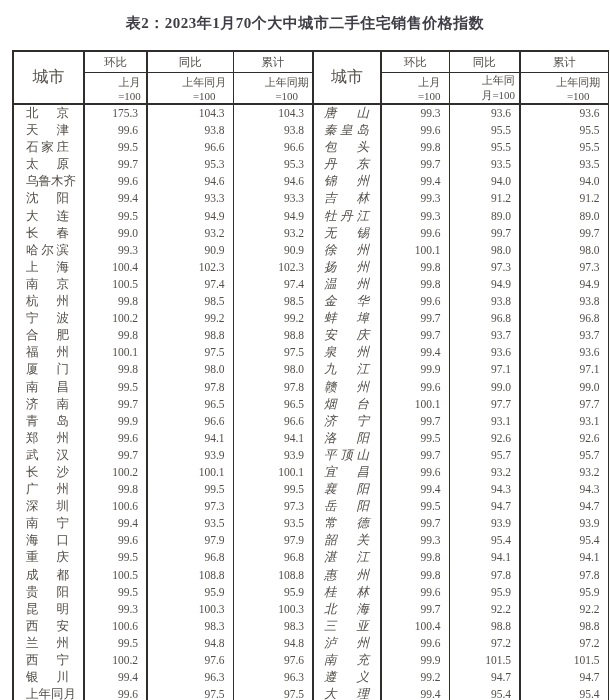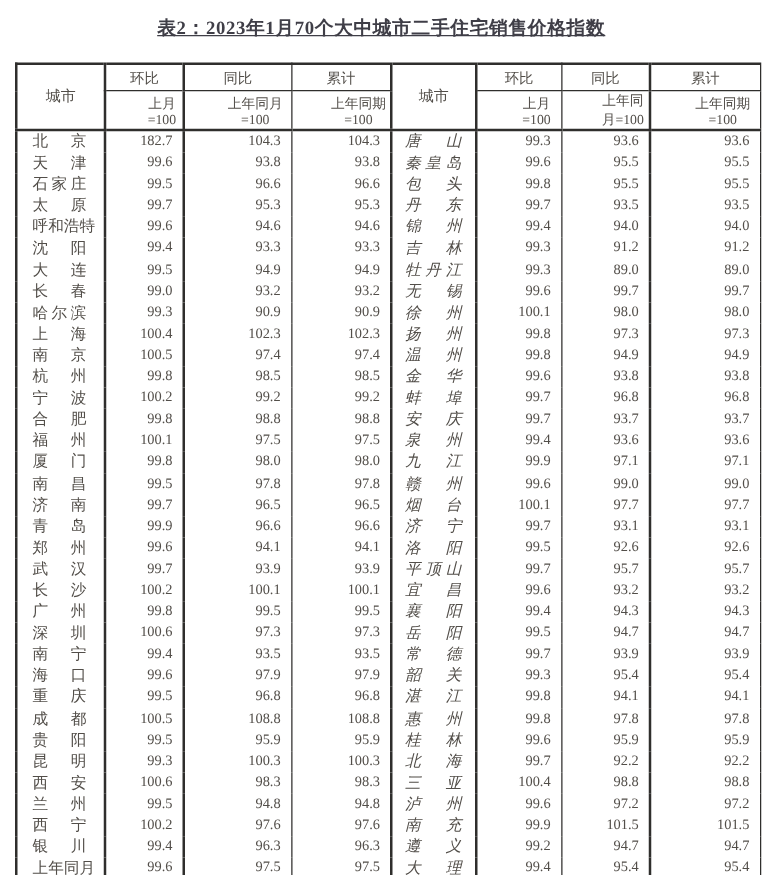--- a/index.html
+++ b/index.html
@@ -13,39 +13,38 @@
     overflow:hidden;
   }
   .title{
     margin:10px 4px 0 4px;
     text-align:center;
     font-size:15px;
     font-weight:bold;
     letter-spacing:0.5px;
     color:var(--title);
     line-height:26px;
-    text-decoration:underline;
   }
   table.price-index{
     margin:14px 0 0 12px;
     width:595px;
     table-layout:fixed;
     border-collapse:collapse;
     border-top:2.5px solid var(--border);
     border-bottom:2.5px solid var(--border);
     border-left:2px solid var(--border);
     border-right:1.5px solid var(--border);
   }
   col.w-city-l{width:71px;} col.w-mom-l{width:63px;} col.w-yoy-l{width:86px;} col.w-cum-l{width:80px;}
   col.w-city-r{width:68px;} col.w-mom-r{width:68px;} col.w-yoy-r{width:71px;} col.w-cum-r{width:88px;}
 
   th{font-weight:normal;font-size:11.5px;padding:0;text-align:center;color:var(--text);}
   th.h1{height:20px;border-bottom:1px solid var(--border);}
   th.h2{height:20px;border-bottom:2px solid var(--border);font-size:11px;padding-left:28px;}
-  th.hy{border-bottom:2px solid var(--border);font-size:12px;margin-top:12px;}
+  th.hy{border-bottom:2px solid var(--border);font-size:16px;margin-top:12px;}
 
   td{height:17.1px;line-height:17.1px;font-size:11.5px;padding:0;overflow:hidden;white-space:nowrap;}
   td.value-cell{text-align:right;padding-right:8px;}
   td.city-cell{font-size:12.5px;text-align:justify;text-align-last:justify;}
   .c-city-l.city-cell{padding:0 14px 0 12px;margin-top:13px;}
   .c-city-r.city-cell{padding:0 11px 0 10px;font-style:italic;}
 
   .c-city-l{border-right:2px solid var(--border);}
   .c-mom-l{border-right:2px solid var(--border);}
   .c-yoy-l{border-right:1px solid var(--border);}
@@ -87,21 +86,21 @@
       <th class="h2 c-yoy-l">上年同月=100</th>
       <th class="h2 c-cum-l">上年同期=100</th>
       <th class="h2 c-mom-r">上月=100</th>
       <th class="h2 c-yoy-r">上年同月=100</th>
       <th class="h2 c-cum-r">上年同期=100</th>
     </tr>
   </thead>
   <tbody>
       <tr>
         <td class="c-city-l city-cell">北京</td>
-        <td class="c-mom-l value-cell">182.7</td>
+        <td class="c-mom-l value-cell">175.3</td>
         <td class="c-yoy-l value-cell">104.3</td>
         <td class="c-cum-l value-cell">104.3</td>
         <td class="c-city-r city-cell">唐山</td>
         <td class="c-mom-r value-cell">99.3</td>
         <td class="c-yoy-r value-cell">93.6</td>
         <td class="c-cum-r value-cell">93.6</td>
       </tr>
       <tr>
         <td class="c-city-l city-cell">天津</td>
         <td class="c-mom-l value-cell">99.6</td>
@@ -126,21 +125,21 @@
         <td class="c-city-l city-cell">太原</td>
         <td class="c-mom-l value-cell">99.7</td>
         <td class="c-yoy-l value-cell">95.3</td>
         <td class="c-cum-l value-cell">95.3</td>
         <td class="c-city-r city-cell">丹东</td>
         <td class="c-mom-r value-cell">99.7</td>
         <td class="c-yoy-r value-cell">93.5</td>
         <td class="c-cum-r value-cell">93.5</td>
       </tr>
       <tr>
-        <td class="c-city-l city-cell">呼和浩特</td>
+        <td class="c-city-l city-cell">乌鲁木齐</td>
         <td class="c-mom-l value-cell">99.6</td>
         <td class="c-yoy-l value-cell">94.6</td>
         <td class="c-cum-l value-cell">94.6</td>
         <td class="c-city-r city-cell">锦州</td>
         <td class="c-mom-r value-cell">99.4</td>
         <td class="c-yoy-r value-cell">94.0</td>
         <td class="c-cum-r value-cell">94.0</td>
       </tr>
       <tr>
         <td class="c-city-l city-cell">沈阳</td>

